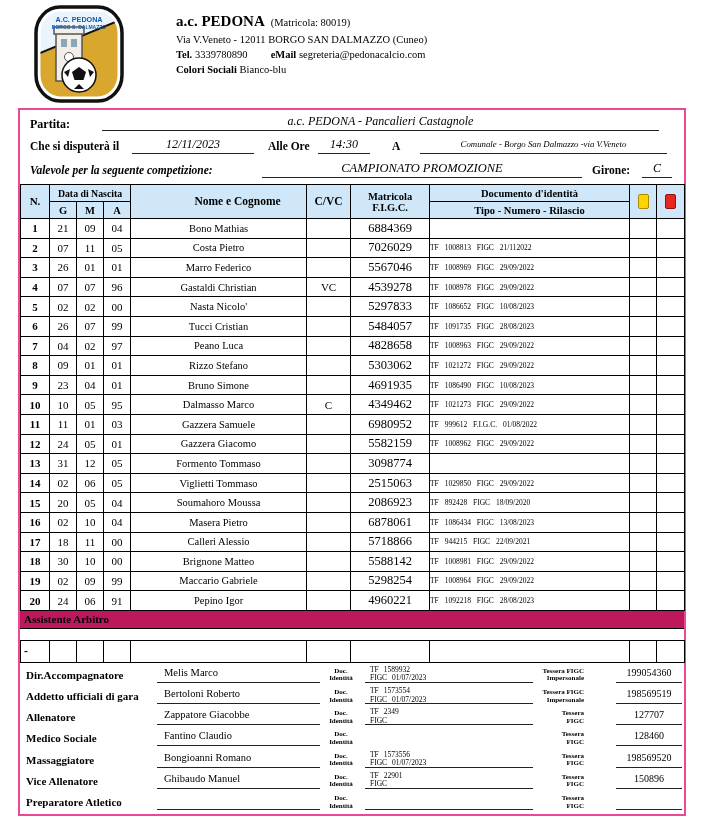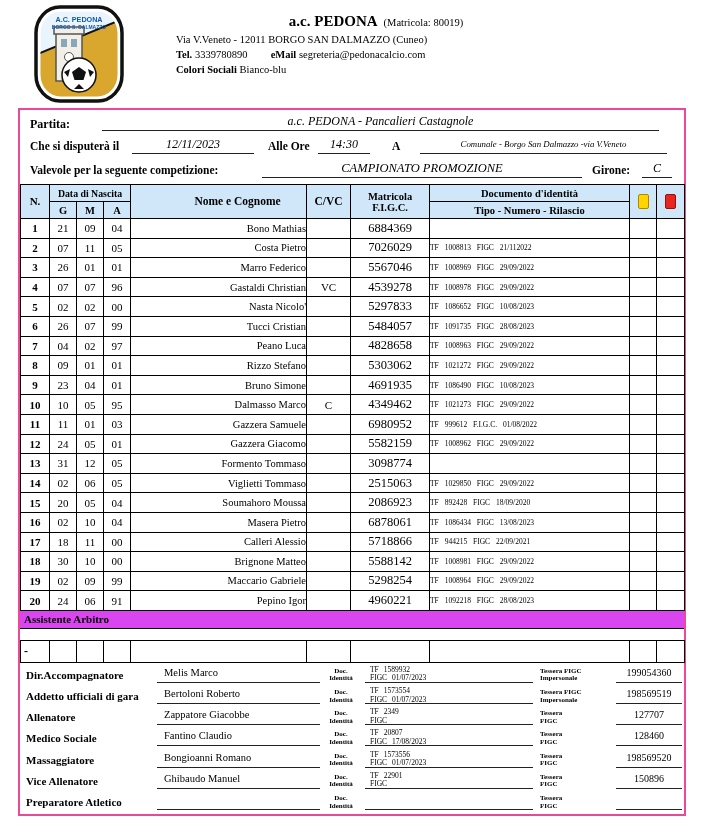--- a/index.html
+++ b/index.html
@@ -4,21 +4,21 @@
 <style>
   * { margin:0; padding:0; box-sizing:border-box; }
   html,body { width:703px; height:822px; background:#fff; }
   body { position:relative; font-family:"Liberation Serif", serif; color:#000; overflow:hidden; }
 
   
   .letterhead { position:absolute; left:0; top:0; width:703px; height:106px; }
   .club-badge { position:absolute; left:34px; top:5px; }
   .lnd-logo   { position:absolute; left:599px; top:8px; }
   .club-info  { position:absolute; left:176px; top:12px; width:400px; }
-  .club-name-line { font-size:15px; line-height:19px;text-align:center; }
+  .club-name-line { font-size:15px; line-height:19px; }
   .club-name  { font-weight:bold; font-size:15px; }
   .club-matricola { font-size:10.5px; font-weight:normal; margin-left:6px; }
   .club-line  { font-size:10.5px; line-height:15px; }
   .b { font-weight:bold; }
 
   
   .doc-box { position:absolute; left:18px; top:108px; width:668px; height:708px;
              border:2px solid #ec4899; }
 
   
@@ -30,63 +30,63 @@
   .r2 { top:27px; height:23px; }
   .r3 { top:51px; height:23px; }
   .partita-lbl { position:absolute; left:10px; top:4px; font-size:12px; }
   .partita-val { left:82px; right:25px; top:1px; height:17px; font-size:12px; }
   .date-lbl { position:absolute; left:10px; top:3px; }
   .date-val { left:112px; width:122px; top:0; height:17px; font-size:12px; }
   .time-lbl { position:absolute; left:248px; top:3px; }
   .time-val { left:298px; width:52px; top:0; height:17px; font-size:12px; }
   .at-lbl   { position:absolute; left:372px; top:3px; }
   .venue-val{ left:400px; right:17px; top:2px; height:15px; font-size:8.8px; }
-  .comp-lbl { position:absolute; left:10px; top:3px; }
+  .comp-lbl { position:absolute; left:10px; top:3px;font-style:italic; }
   .comp-val { left:242px; width:320px; top:0; height:17px; font-size:12.5px; }
   .gir-lbl  { position:absolute; left:572px; top:3px; }
   .gir-val  { left:622px; width:30px; top:0; height:17px; font-size:12px; }
 
   
   table.roster { border-collapse:collapse; width:664px; table-layout:fixed; }
   table.roster th, table.roster td { border:1px solid #000; padding:0; overflow:hidden; white-space:nowrap; }
   thead th { background:#cfe7f8; font-size:10.5px; line-height:11px; height:17px; }
   thead .h-n { font-size:11px; }
   thead .h-doc { border-bottom:1px solid #000; }
   tbody td { height:19.6px; font-size:11px; }
   td.c-n { font-weight:bold; text-align:center; font-size:11px; }
   td.c-d { text-align:center; font-size:11px; }
-  td.c-name { text-align:right; padding-left:8px; font-size:10.5px; }
+  td.c-name { text-align:center; padding-left:8px; font-size:10.5px; }
   td.c-cvc { text-align:center; font-size:11px;margin-top:22px; }
   td.c-mat { text-align:center; font-size:12.5px; }
   td.c-doc { text-align:left; padding-left:5px; font-size:7.5px; word-spacing:4px; }
   .card-icon { width:11px; height:15px; border-radius:2px; margin:0 auto; }
   .card-yellow { background:#ffd400; border:1px solid #a98b00; }
   .card-red { background:#e8251f; border:1px solid #8e120e; }
 
   
-  .assist-band { height:18px; background:#d946ef; border-bottom:1.4px solid #000;
+  .assist-band { height:18px; background:#be185d; border-bottom:1.4px solid #000;
                  font-weight:bold; font-size:11px; padding:2px 0 0 4px; }
   .assist-spacer { height:11px; }
   table.dashrow { border-collapse:collapse; width:664px; table-layout:fixed; }
   table.dashrow td { border:1px solid #000; border-top-width:1.4px; border-bottom-width:1.8px;
                      height:22px; font-weight:bold; font-size:12px; padding-left:3px; }
 
   
   .staff { position:relative; width:664px; }
   .staff-row { position:relative; height:21.2px; }
   .s-role { position:absolute; left:6px; top:4px; font-weight:bold; font-size:11px; white-space:nowrap; }
   .s-name { position:absolute; left:137px; width:163px; top:2px; height:16px;
             border-bottom:1.1px solid #222; font-size:10.5px; padding-left:7px; white-space:nowrap; }
   .s-doclab { position:absolute; left:299px; width:44px; top:3px; font-weight:bold;
               font-size:7px; line-height:7.5px; text-align:center; }
   .s-docval { position:absolute; left:345px; width:168px; top:0; height:18px;
               border-bottom:1.1px solid #222; font-size:7.5px; line-height:8.5px;
               padding:1px 0 0 5px; word-spacing:3px; white-space:nowrap; }
-  .s-teslab { position:absolute; left:520px; width:72px; top:3px; font-weight:bold;
-              font-size:7px; line-height:7.5px; text-align:left; }
+  .s-teslab { position:absolute; left:492px; width:72px; top:3px; font-weight:bold;
+              font-size:7px; line-height:7.5px; text-align:right; }
   .s-tesval { position:absolute; left:596px; width:66px; top:2px; height:16px;
               border-bottom:1.1px solid #222; font-size:10px; text-align:center; }
 
   
   .doc-footer { position:absolute; right:5px; bottom:1px; font-size:9.5px; white-space:nowrap; }
   .doc-footer span { margin-left:3px; }
   .ic-i { color:#e03a2f; font-weight:bold; margin-left:3px; }
   .ic-coach { color:#1f9d3a; font-weight:bold; margin-left:0 !important; }
 </style>
 </head>
@@ -528,24 +528,20 @@
         </span>
         <span class="s-tesval">127707</span>
       </div>
       <div class="staff-row">
         <span class="s-role">Medico Sociale</span>
         <span class="s-name">Fantino Claudio</span>
         <span class="s-doclab">
           <div>Doc.</div>
           <div>Identità</div>
         </span>
-        <span class="s-docval">
-          <div>TF 20807</div>
-          <div>FIGC 17/08/2023</div>
-        </span>
         <span class="s-teslab">
           <div>Tessera</div>
           <div>FIGC</div>
         </span>
         <span class="s-tesval">128460</span>
       </div>
       <div class="staff-row">
         <span class="s-role">Massaggiatore</span>
         <span class="s-name">Bongioanni Romano</span>
         <span class="s-doclab">

